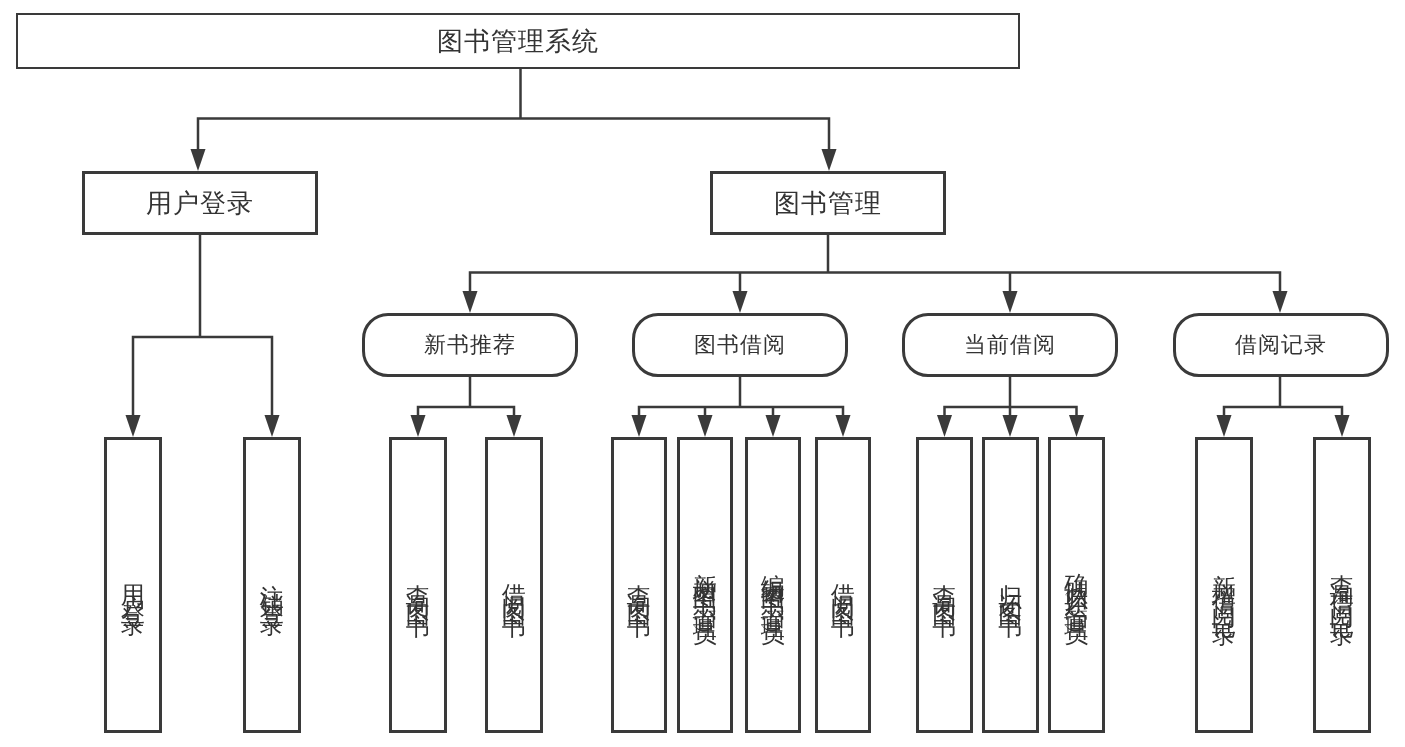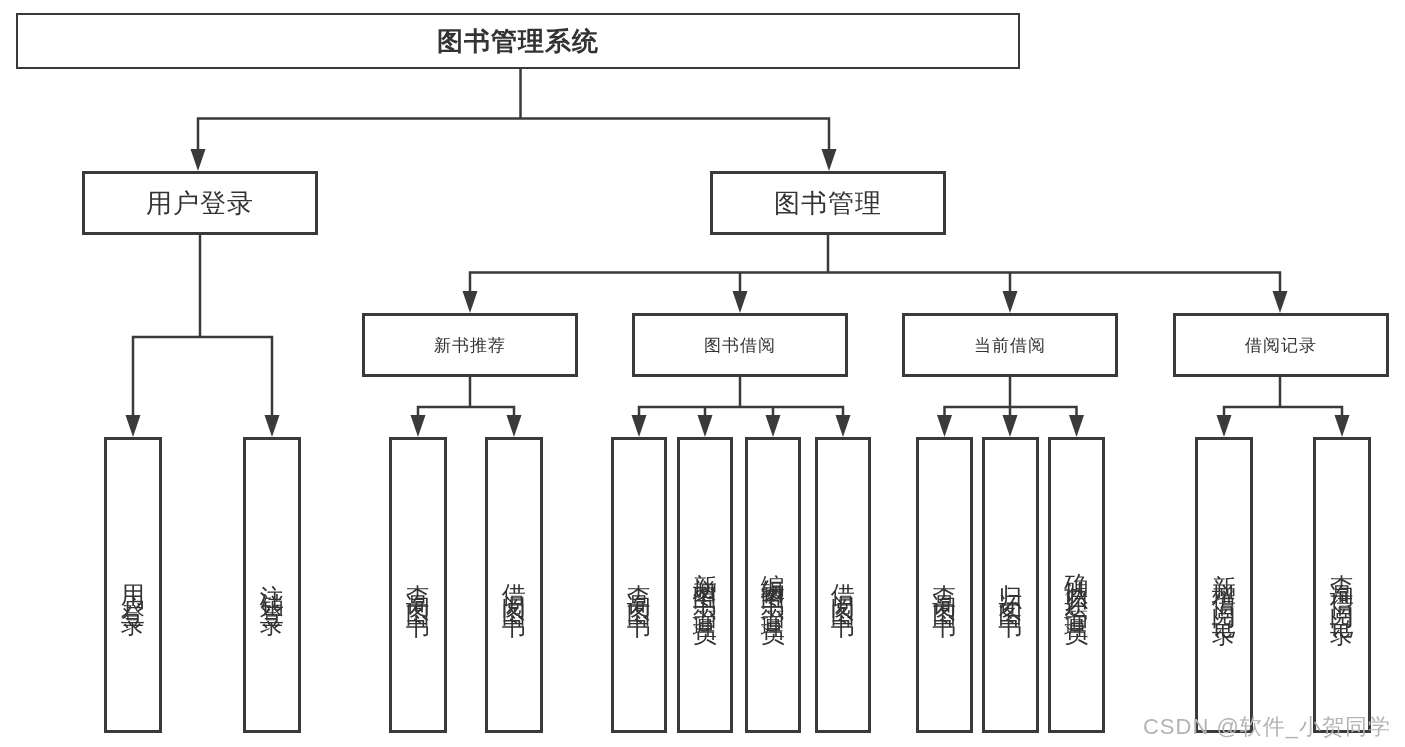--- a/index.html
+++ b/index.html
@@ -12,23 +12,23 @@
   }
   .edges{position:absolute;left:0;top:0;width:1405px;height:747px;}
   .node{
     position:absolute;
     box-sizing:border-box;
     border:3px solid #3a3a3a;
     background:#ffffff;
     display:flex;align-items:center;justify-content:center;
     color:#333333;
   }
-  .node--root{left:16px;top:13px;width:1004px;height:56px;border-width:2px;font-size:26px;font-weight:bold;}
+  .node--root{left:16px;top:13px;width:1004px;height:56px;border-width:2px;font-size:26px;}
   .node--l2{top:171px;width:236px;height:64px;font-size:26px;}
-  .node--l3{top:313px;width:216px;height:64px;font-size:17px;}
+  .node--l3{top:313px;width:216px;height:64px;font-size:22px;border-radius:26px;}
   .node--leaf{top:437px;height:296px;font-size:24px;}
   .node--root .lbl,.node--l2 .lbl,.node--l3 .lbl{letter-spacing:1px;white-space:nowrap;}
   .vlbl{
     writing-mode:vertical-rl;
     text-orientation:mixed;
     line-height:1.15;
     letter-spacing:10px;
     white-space:nowrap;
   }
   .vlbl--tight{letter-spacing:7px;}
@@ -170,15 +170,14 @@
     <span class="vlbl vlbl--tight">确认归还（管理员）</span>
   </div>
 
   <div class="node node--leaf" style="left:1195px;width:58px;">
     <span class="vlbl">新增借阅记录</span>
   </div>
   <div class="node node--leaf" style="left:1313px;width:58px;">
     <span class="vlbl">查询借阅记录</span>
   </div>
 
-  <div class="watermark">CSDN @软件_小贺同学</div>
 
 </div>
 
 </body></html>

